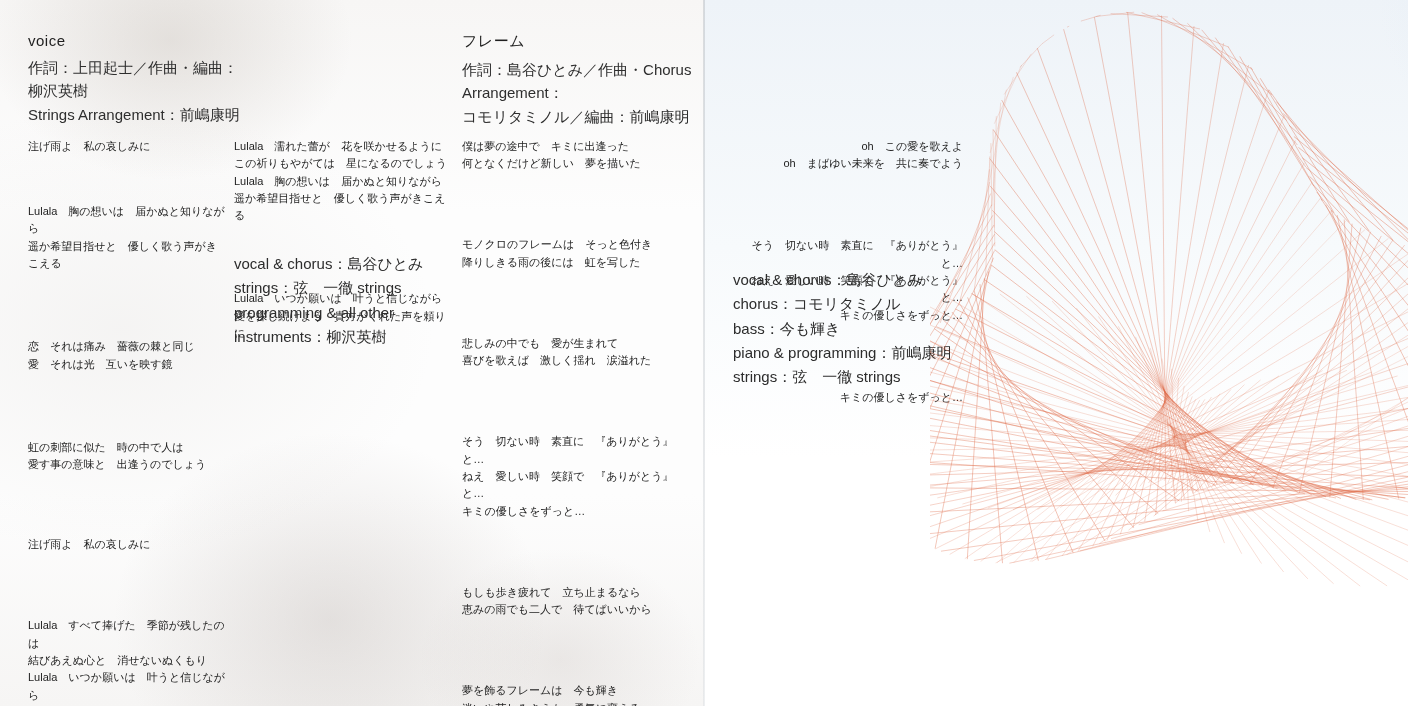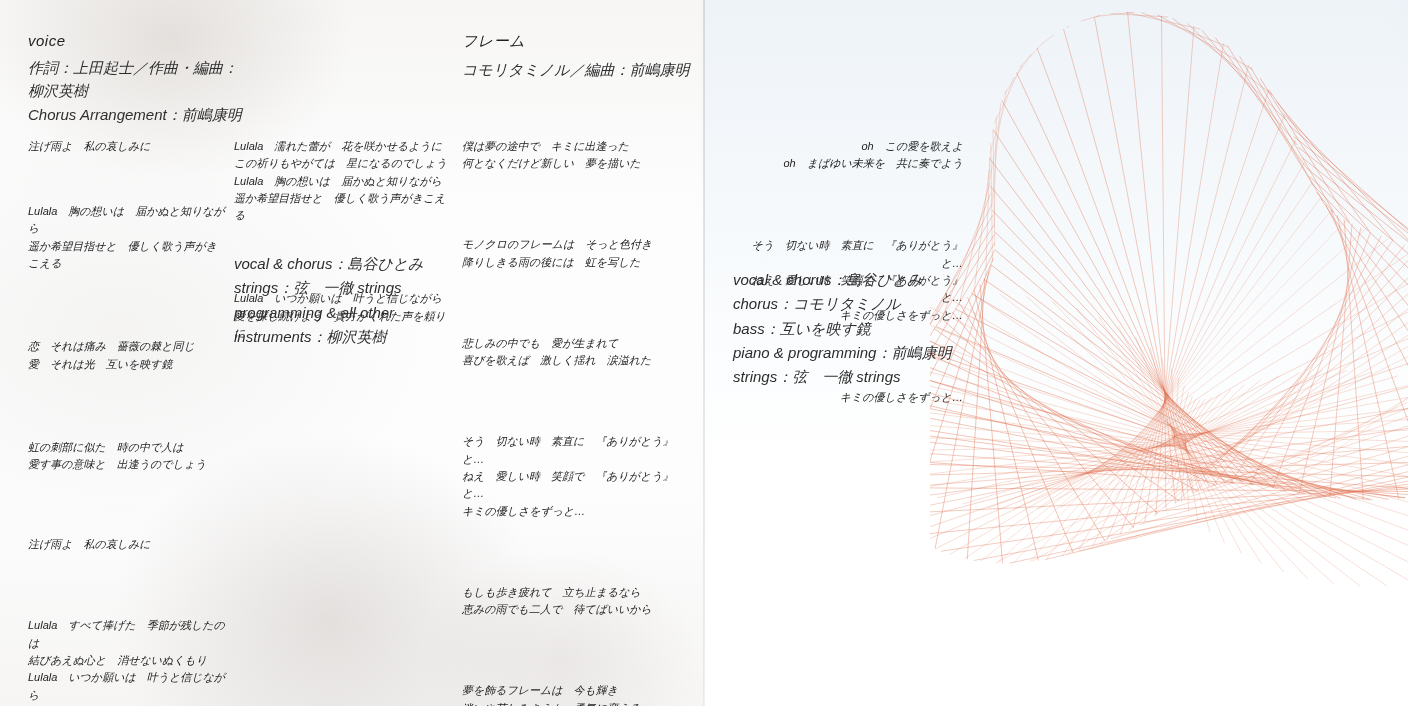--- a/index.html
+++ b/index.html
@@ -8,21 +8,20 @@
     background: #ffffff;
   }
   #page {
     position: relative;
     width: 1408px;
     height: 706px;
     background: #ef4444;
     overflow: hidden;
     font-family: "Liberation Sans", "DejaVu Sans", sans-serif;
     color: #2b2b2b;
-    font-style: italic;
   }
   
   .bg-wash {
     position: absolute;
     inset: 0;
     background:
       radial-gradient(ellipse 260px 200px at 170px 40px, rgba(180,170,160,0.30), rgba(255,255,255,0) 70%),
       radial-gradient(ellipse 300px 260px at 330px 620px, rgba(170,160,155,0.28), rgba(255,255,255,0) 72%),
       radial-gradient(ellipse 200px 160px at 560px 660px, rgba(185,175,170,0.22), rgba(255,255,255,0) 70%),
       radial-gradient(ellipse 420px 300px at 120px 330px, rgba(200,195,190,0.16), rgba(255,255,255,0) 75%),
@@ -91,21 +90,21 @@
 <div id="page">
 
   <div class="bg-wash"></div>
   <div class="right-page"></div>
   <div class="spine"></div>
 
   <div class="block" style="left:28px; top:32px; width:220px;">
     <div class="heading">voice</div>
     <div class="credits">
       <span class="line">作詞：上田起士／作曲・編曲：柳沢英樹</span>
-      <span class="line">Chorus Arrangement：前嶋康明</span>
+      <span class="line">Strings Arrangement：前嶋康明</span>
     </div>
   </div>
 
   <div class="block lyrics" style="left:28px; top:103px; width:200px;">
     <div class="stanza">注げ雨よ　私の哀しみに</div>
     <div class="stanza">Lulala　胸の想いは　届かぬと知りながら
 遥か希望目指せと　優しく歌う声がきこえる</div>
     <div class="stanza" style="margin-top:18px;">恋　それは痛み　薔薇の棘と同じ
 愛　それは光　互いを映す鏡</div>
     <div class="stanza" style="margin-top:18px;">虹の刺部に似た　時の中で人は
@@ -131,20 +130,21 @@
 
   <div class="block personnel" style="left:234px; top:252px; width:230px;">
     <span class="line">vocal &amp; chorus：島谷ひとみ</span>
     <span class="line">strings：弦　一徹 strings</span>
     <span class="line">programming &amp; all other instruments：柳沢英樹</span>
   </div>
 
   <div class="block" style="left:462px; top:32px; width:230px;">
     <div class="heading">フレーム</div>
     <div class="credits">
+      <span class="line">作詞：島谷ひとみ／作曲・Chorus Arrangement：</span>
       <span class="line">コモリタミノル／編曲：前嶋康明</span>
     </div>
   </div>
 
   <div class="block lyrics" style="left:462px; top:103px; width:225px;">
     <div class="stanza">僕は夢の途中で　キミに出逢った
 何となくだけど新しい　夢を描いた</div>
     <div class="stanza" style="margin-top:16px;">モノクロのフレームは　そっと色付き
 降りしきる雨の後には　虹を写した</div>
     <div class="stanza" style="margin-top:16px;">悲しみの中でも　愛が生まれて
@@ -165,21 +165,21 @@
 oh　まばゆい未来を　共に奏でよう</div>
     <div class="stanza" style="margin-top:17px;">そう　切ない時　素直に　『ありがとう』と…
 ねえ　愛しい時　笑顔で　『ありがとう』と…
 キミの優しさをずっと…</div>
     <div class="stanza" style="margin-top:17px;">キミの優しさをずっと…</div>
   </div>
 
   <div class="block personnel" style="left:733px; top:268px; width:240px;">
     <span class="line">vocal &amp; chorus：島谷ひとみ</span>
     <span class="line">chorus：コモリタミノル</span>
-    <span class="line">bass：互いを映す鏡</span>
+    <span class="line">bass：今も輝き</span>
     <span class="line">piano &amp; programming：前嶋康明</span>
     <span class="line">strings：弦　一徹 strings</span>
   </div>
 
   <svg class="art" viewBox="0 0 500 760">
     <g id="spiro" fill="none" stroke="#d9522a" stroke-width="0.55" opacity="0.85">
         <line x1="583.3" y1="350.0" x2="352.6" y2="519.8" opacity="0.30"></line>
         <line x1="591.4" y1="362.1" x2="328.4" y2="515.5" opacity="0.33"></line>
         <line x1="598.1" y1="374.6" x2="307.5" y2="513.5" opacity="0.36"></line>
         <line x1="603.1" y1="387.6" x2="289.0" y2="514.8" opacity="0.38"></line>

